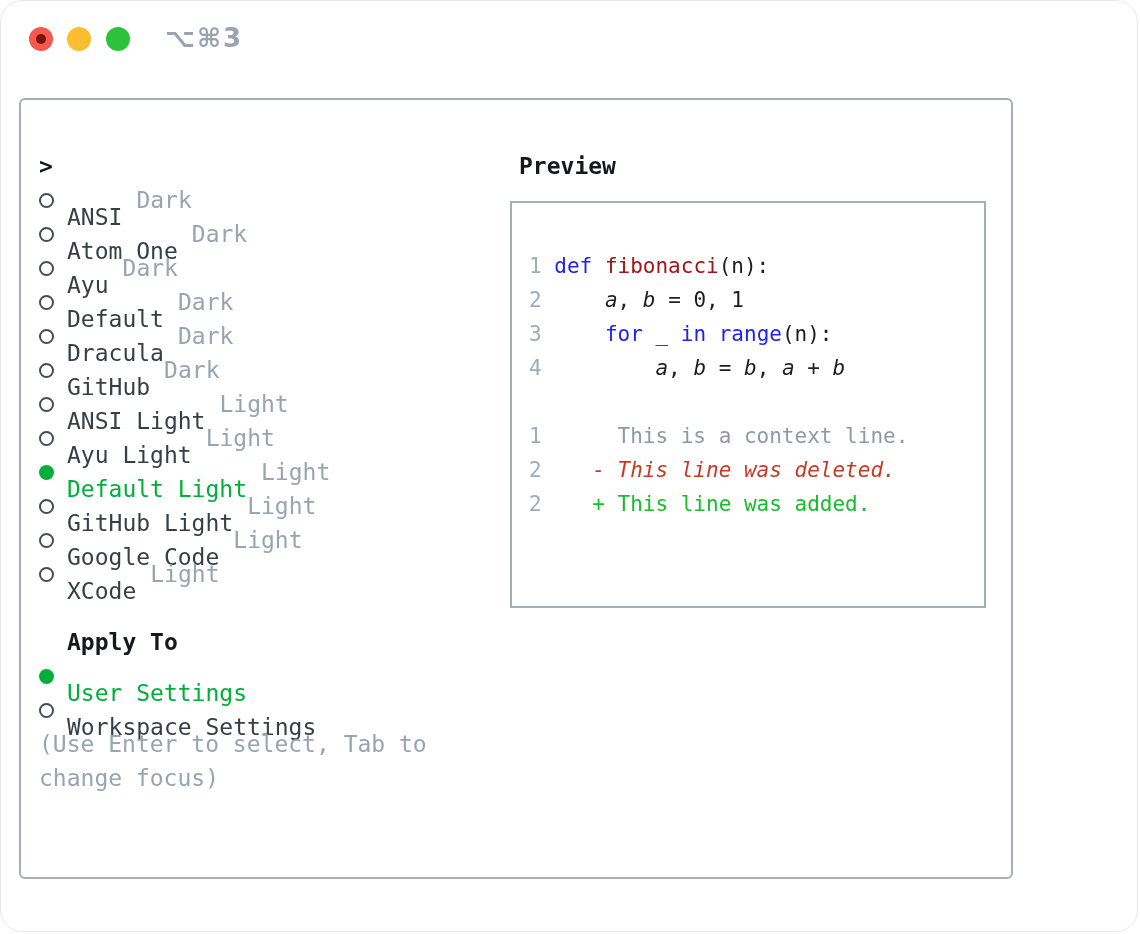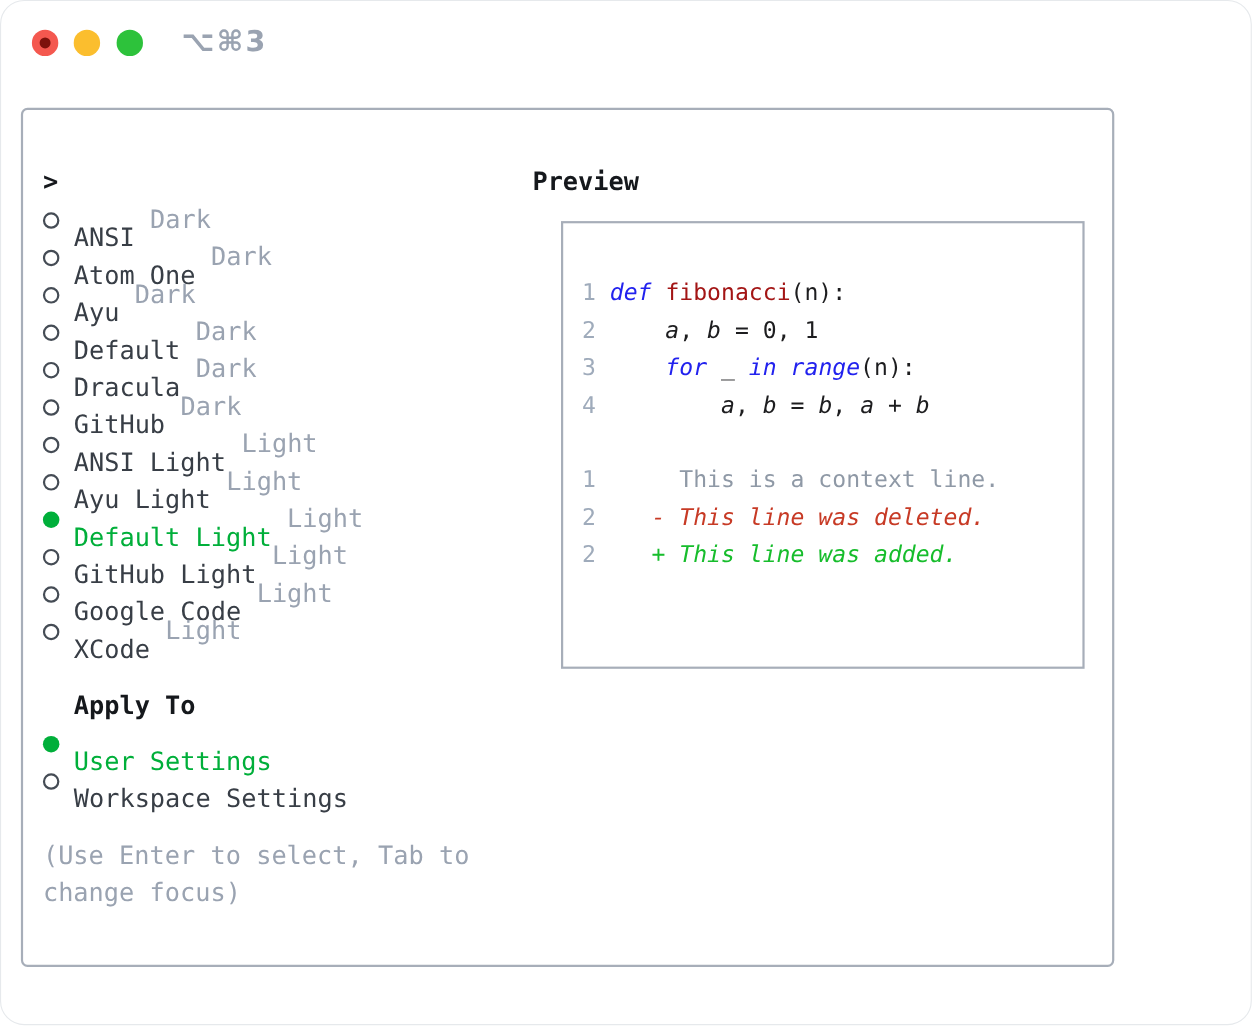--- a/index.html
+++ b/index.html
@@ -42,44 +42,44 @@
   .row { display: flex; align-items: center; height: 34px; }
   .marker { width: 28px; display: flex; align-items: center; flex: none; }
   .ring { width: 11px; height: 11px; border: 2px solid #454c55; border-radius: 50%; }
   .dot  { width: 15px; height: 15px; border-radius: 50%; background: var(--selected_green); }
   .caret, .hdr { font-weight: bold; color: var(--heading_dark); }
   .caret { width: 28px; flex: none; }
   .iname { color: var(--text_dark); white-space: pre; margin-top: 34px; }
   .iname.sel { color: var(--selected_green); }
   .itag { color: var(--muted_gray); margin-left: 14px; white-space: pre; }
   .apply-header { margin-top: 34px; align-items: center; }
-  .hint { margin-top: 34px; width: 452px; line-height: 34px; color: var(--muted_gray); }
+  .hint { width: 452px; line-height: 34px; color: var(--muted_gray); }
   
   .preview-title {
-    position: absolute; left: 463px; top: 49px; height: 34px;
+    position: absolute; left: 498px; top: 49px; height: 34px;
     line-height: 34px; font-size: 23px; font-weight: bold; color: var(--heading_dark);
   }
   .preview-box {
     position: absolute; left: 489px; top: 101px;
     width: 476px; height: 407px;
     box-sizing: border-box;
     border: 2px solid var(--border_gray);
     padding: 46px 8px 0 17px;
     overflow: hidden;
     background: #ffffff;
   }
   .pline { white-space: pre; font-size: 21px; line-height: 34px; height: 34px; }
   .tk-ln  { color: var(--line_number_gray); }
-  .tk-kw  { color: var(--keyword_blue); font-style: italic; }
+  .tk-kw  { color: var(--keyword_blue); }
   .tk-fn  { color: var(--function_red); }
   .tk-pl  { color: var(--code_text); }
   .tk-var { color: var(--code_text); font-style: italic; }
   .tk-ctx { color: var(--context_gray); }
   .tk-del { color: var(--deleted_red); font-style: italic; }
-  .tk-add { color: var(--added_green); font-style: italic; }
+  .tk-add { color: var(--added_green); }
 </style>
 </head>
 <body>
 
 <div class="window">
 
   <div>
     <span class="tl tl-red">
       <span class="tl-dot"></span>
     </span>

